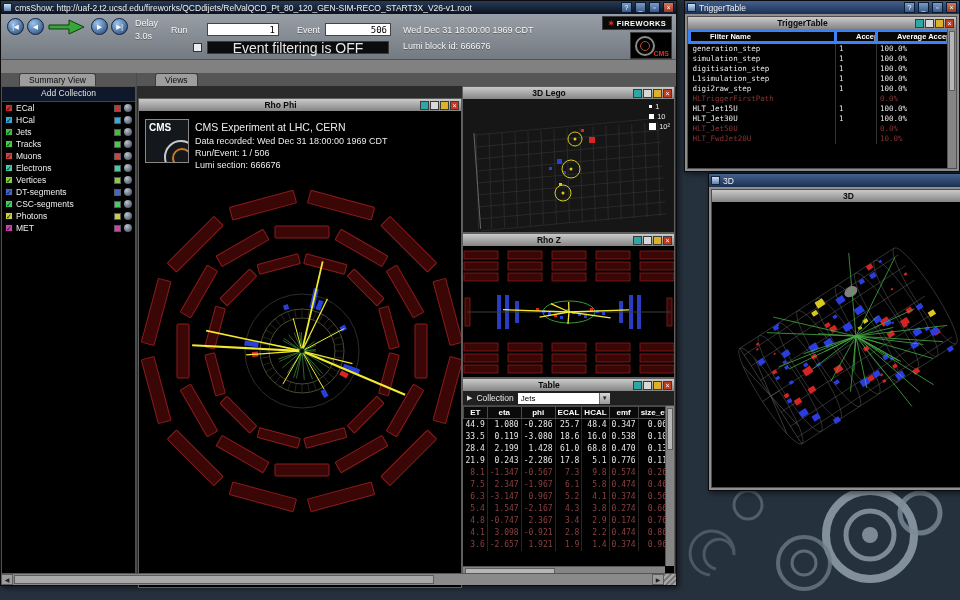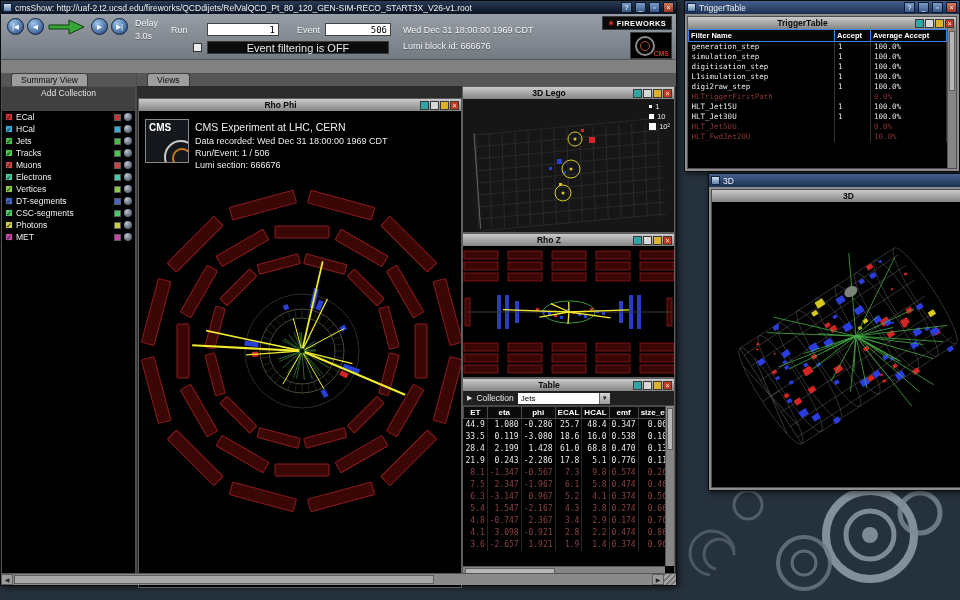--- a/index.html
+++ b/index.html
@@ -30,44 +30,44 @@
   .navbtn { position:absolute; top:4px; width:17px; height:17px; border-radius:50%;
             background:radial-gradient(circle at 35% 30%,#9cc4ee,#1e3f72);
             border:1px solid #11233d; color:#fff; font-size:6.5px; text-align:center; line-height:16px; }
   #go-arrow { position:absolute; left:46px; top:3px; }
   .tb-label { position:absolute; color:#f4f4f4; font-size:9px; text-shadow:0 1px 0 rgba(0,0,0,.35); }
   .tb-input { position:absolute; height:13px; background:#fff; border:1px solid #444;
               font:9px "DejaVu Sans Mono",monospace; text-align:right; padding:0 3px; color:#000; }
   #filter-check { position:absolute; left:192px; top:29px; width:9px; height:9px;
                   background:#ececec; border:1px solid #333; }
   #filter-btn { position:absolute; left:206px; top:27px; width:182px; height:13px; background:#0c0c0c;
-                color:#e8e8e8; font-size:11px; text-align:center; line-height:12px; border:1px solid #3a3a3a; }
+                color:#e8e8e8; font-size:14px; text-align:center; line-height:12px; border:1px solid #3a3a3a; }
   #fw-logo { position:absolute; left:601px; top:2px; width:70px; height:14px; background:#0a0a0a;
              border:1px solid #3a3a3a; color:#fff; display:flex; align-items:center; justify-content:center;
              gap:2px; font-size:7.5px; font-weight:bold; letter-spacing:.4px; }
   #fw-star { color:#d83020; font-size:8px; }
   #cms-logo-tb { position:absolute; left:629px; top:18px; width:42px; height:27px; background:#000;
                  border:1px solid #3a3a3a; position:absolute; overflow:hidden; }
   #cms-logo-tb .ring { position:absolute; left:4px; top:3px; width:20px; height:20px;
                        border:2px solid #8a8a8a; border-radius:50%; }
   #cms-logo-tb .ring2 { position:absolute; left:9px; top:8px; width:10px; height:10px;
                         border:1px solid #b05020; border-radius:50%; }
   #cms-logo-tb .cmstxt { position:absolute; right:2px; bottom:1px; color:#e03020;
                          font-size:7px; font-weight:bold; }
 
   #main-body { position:absolute; top:72px; left:0; width:675px; height:501px; display:flex; }
 
   
   #sidebar { width:136px; display:flex; flex-direction:column; background:#6a6a6a;
              border-right:1px solid #4a4a4a; }
-  .tabstrip { height:13px; background:#565656; display:flex; align-items:flex-end; padding-left:10px; flex:none; }
+  .tabstrip { height:13px; background:#565656; display:flex; align-items:flex-end; padding-left:18px; flex:none; }
   .tab { background:#9d9d9d; color:#0c0c0c; font-size:8.5px; padding:1px 9px;
          border:1px solid #3c3c3c; border-bottom:none; border-radius:3px 3px 0 0; }
   #sidebar-content { flex:1; background:#000; border:1px solid #505050; position:relative; overflow:hidden; }
-  #add-collection { height:24px; background:#404040; border-bottom:1px solid #444; color:#e2e2e2;
+  #add-collection { height:15px; background:#0f172a; border-bottom:1px solid #444; color:#e2e2e2;
                     font-size:8.5px; text-align:center; line-height:12px; }
   .col-row { height:12px; display:flex; align-items:center; gap:3px; padding:0 3px; }
   .col-check { width:8px; height:8px; border:1px solid #0a0a0a; flex:none; font-size:7px;
                line-height:7px; text-align:center; color:#051005; }
   .col-label { flex:1; color:#f0f0f0; font-size:8.5px; white-space:nowrap; overflow:hidden; }
   .col-box { width:7px; height:7px; background:#9aa4b0; border:1px solid #5a5a5a; flex:none; }
   .col-dot { width:8px; height:8px; border-radius:50%; flex:none;
              background:radial-gradient(circle at 35% 30%,#b8c4d0,#343e4a); }
 
   
@@ -147,22 +147,22 @@
   
   #trigger-window { left:684px; top:0; width:276px; height:172px; }
   #v3d-window { left:708px; top:173px; width:320px; height:318px; }
   .frame { position:absolute; left:0; right:0; top:13px; bottom:0; padding:2px; }
   .inner { width:100%; height:100%; display:flex; flex-direction:column; border:1px solid #4e4e4e; }
   .inner-body { flex:1; position:relative; background:#000; overflow:hidden; }
 
   #trigger-grid { position:absolute; left:0; top:0; right:9px; bottom:0; overflow:hidden; }
   #trigger-grid table { border-collapse:collapse; table-layout:fixed; width:258px;
                         font:7.5px "Liberation Sans",sans-serif; color:#e8e8e8; }
-  #trigger-grid th { color:#fff; font-weight:bold; background:#060606; border:1px solid #3b82f6;
-                     height:12px; text-align:left; padding:0 2px; white-space:nowrap; overflow:hidden; }
+  #trigger-grid th { color:#fff; font-weight:bold; background:#060606; border:3px solid #3b82f6;
+                     height:12px; text-align:left; padding:0 19px; white-space:nowrap; overflow:hidden; }
   #trigger-grid td { height:10px; line-height:10px; padding:0 3px; border-right:1px solid #333;
                      white-space:nowrap; overflow:hidden; font-family:"DejaVu Sans Mono",monospace; }
   #trigger-grid tr.dim td { color:#8a3434; }
   #trigger-vscroll { position:absolute; right:0; top:0; bottom:0; width:9px; background:#858585;
                      border-left:1px solid #555; }
 </style>
 </head>
 <body>
 
 <div id="desktop">

